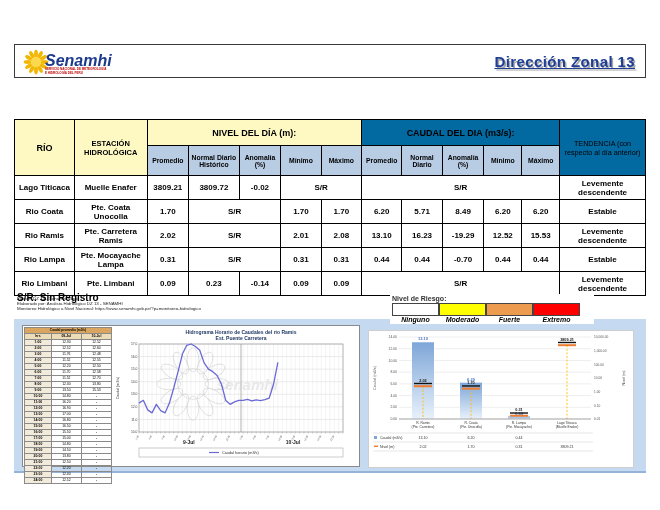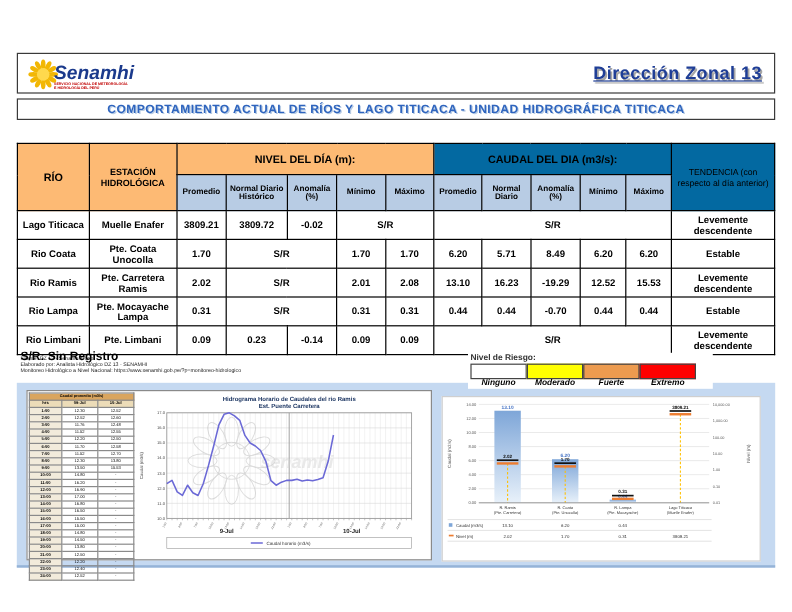--- a/index.html
+++ b/index.html
@@ -23,21 +23,21 @@
   .meta-bar{position:absolute;left:14px;top:103px;height:15px;display:flex;font-size:8.5px;font-weight:bold;}
   .meta-cell{border:1px solid #333;border-left:none;box-sizing:border-box;display:flex;align-items:center;justify-content:center;height:15px;background:#fff;}
   .meta-cell:first-child{border-left:1px solid #333;}
   .m-hora-v{color:#666;border:1px solid #888;box-shadow:inset 0 0 0 1px #ddd;}
   
   .main-table{position:absolute;left:14px;top:119px;width:632px;border-collapse:collapse;table-layout:fixed;}
   .main-table th,.main-table td{border:1px solid #000;text-align:center;vertical-align:middle;padding:0 1px;box-sizing:border-box;}
   .main-table thead tr.t1 th{height:26px;}
   .main-table thead tr.t2 th{height:30px;}
   .main-table tbody td{height:24px;font-size:8px;font-weight:bold;}
-  .hdr-mid{background:#fdba74;}
+  .hdr-mid{background:#fef9c3;}
   .hdr-sub{background:#B8CCE4;}
   .hdr-light{background:#0369a1;}
   .h-main{font-size:9px;font-weight:bold;}
   .h-sub{font-size:6.8px;font-weight:bold;}
   .h-tend{font-size:7.2px;font-weight:normal;}
   .c-tend{font-size:7.2px;}
   
   .footnotes{position:absolute;left:17px;top:296px;line-height:5px;}
   .fnote{font-size:4.4px;color:#222;font-weight:500;}
   .sr-note{position:absolute;left:17px;top:292px;font-size:10px;font-weight:bold;}
@@ -87,23 +87,20 @@
       </span>
       <span class="brand">
         <div class="brand-name">Senamhi</div>
         <div class="brand-sub">SERVICIO NACIONAL DE METEOROLOGÍA</div>
         <div class="brand-sub">E HIDROLOGÍA DEL PERÚ</div>
       </span>
     </div>
     <div class="zone-title">Dirección Zonal 13</div>
   </div>
 
-  <div class="title-bar">
-    <span class="title-text">COMPORTAMIENTO ACTUAL DE RÍOS Y LAGO TITICACA - UNIDAD HIDROGRÁFICA TITICACA</span>
-  </div>
 
 
   <table class="main-table">
     <colgroup>
       <col style="width:9.5%">
         <col style="width:11.5%">
       <col style="width:6.6%">
         <col style="width:8.0%">
         <col style="width:6.6%">
         <col style="width:6.4%">

